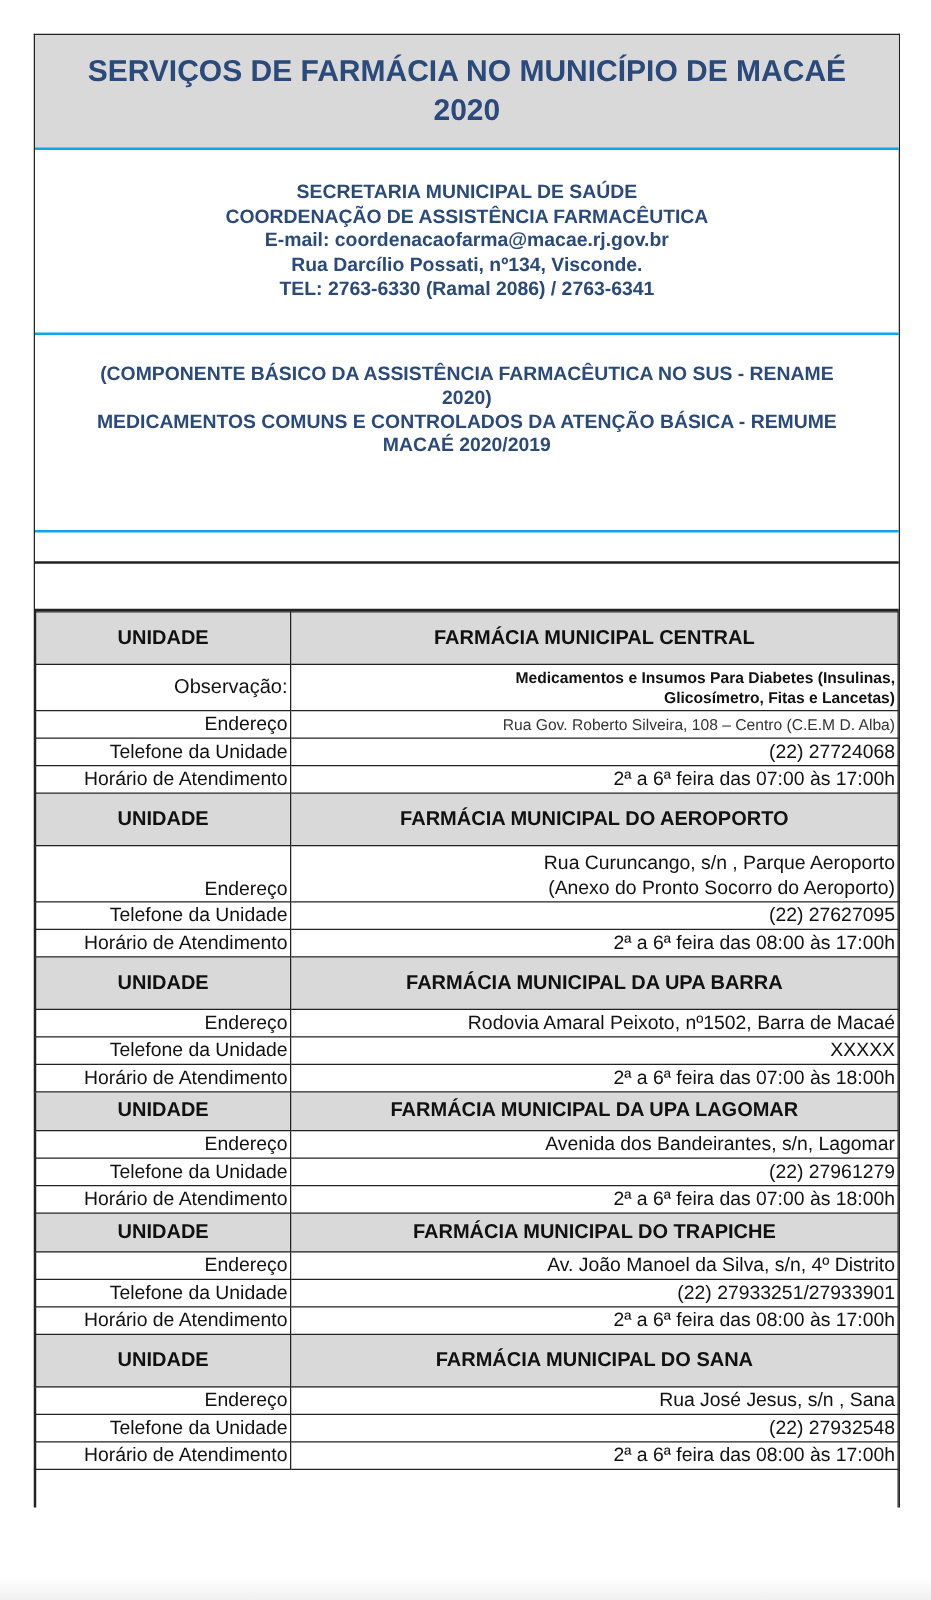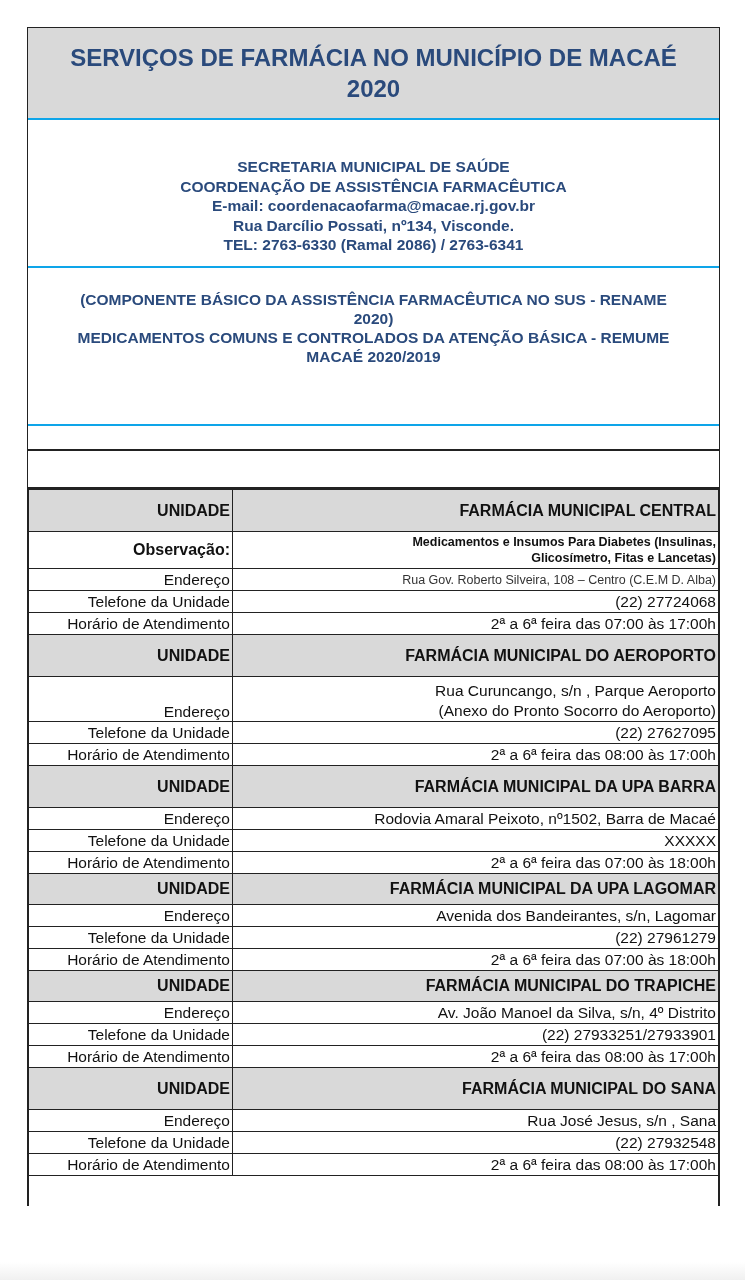--- a/index.html
+++ b/index.html
@@ -1,33 +1,33 @@
 <!DOCTYPE html>
 <html><head>
 <meta charset="utf-8">
 <style>
   html, body { margin: 0; padding: 0; background: #ffffff; }
   body { width: 745px; height: 1280px; overflow: hidden; position: relative; font-family: "Liberation Sans", sans-serif; }
   .doc { position: absolute; left: 27px; top: 27px; width: 693px; border: 1.5px solid #222; border-bottom: none; box-sizing: border-box; }
   .block { border-bottom: 2px solid #0ea5e9; text-align: center; color: #2a4a7c; font-weight: bold; }
   .title-block { background: #d9d9d9; height: 92px; box-sizing: border-box; padding-top: 14px; font-size: 24px; line-height: 31px; }
-  .info-block { height: 148px; box-sizing: border-box; padding-top: 37px; font-size: 15.5px; line-height: 19.5px; }
+  .info-block { height: 148px; box-sizing: border-box; padding-top: 24px; font-size: 15.5px; line-height: 19.5px; }
   .section-block { height: 158px; box-sizing: border-box; padding-top: 22px; }
   .section-block .h1 { font-size: 24px; line-height: 26px; }
   .section-block .sub { font-size: 15.5px; line-height: 19px; }
   .empty1 { height: 23px; border-bottom: 2px solid #222; }
   .empty2 { height: 36px; border-bottom: 2px solid #222; }
   table { border-collapse: collapse; width: 100%; table-layout: fixed; }
   td { border: 1.5px solid #222; padding: 0 2px; font-size: 15.5px; color: #111; vertical-align: middle; text-align: right; }
   td.lbl { width: 199px; }
-  tr.head td { background: #d9d9d9; font-weight: bold; font-size: 16px; color: #111; }
+  tr.head td { background: #d9d9d9; font-weight: bold; text-align: center; font-size: 16px; color: #111; }
   tr.head.tall td { height: 41px; }
   tr.head.short td { height: 30px; }
   tr.row td { height: 21px; margin-left: 12px; }
-  tr.obs td.lbl { text-align: right; font-weight: bold; font-size: 16px; }
+  tr.obs td.lbl { text-align: right; font-weight: normal; font-size: 16px; }
   tr.obs td.val { font-size: 12.5px; font-weight: bold; line-height: 16px; padding-top: 2px; padding-bottom: 2px; }
   tr.row td.small { font-size: 12.5px; color: #333; }
   tr.tallrow td { height: 44px; vertical-align: bottom; }
   tr.tallrow td.val { line-height: 20px; }
   .tail { height: 30px; border-left: 1.5px solid #222; border-right: 1.5px solid #222; }
   .fade { position: absolute; left: 0; right: 0; top: 1262px; height: 18px; background: linear-gradient(#ffffff00, #f0f0f0); }
 </style>
 </head>
 <body>
 

